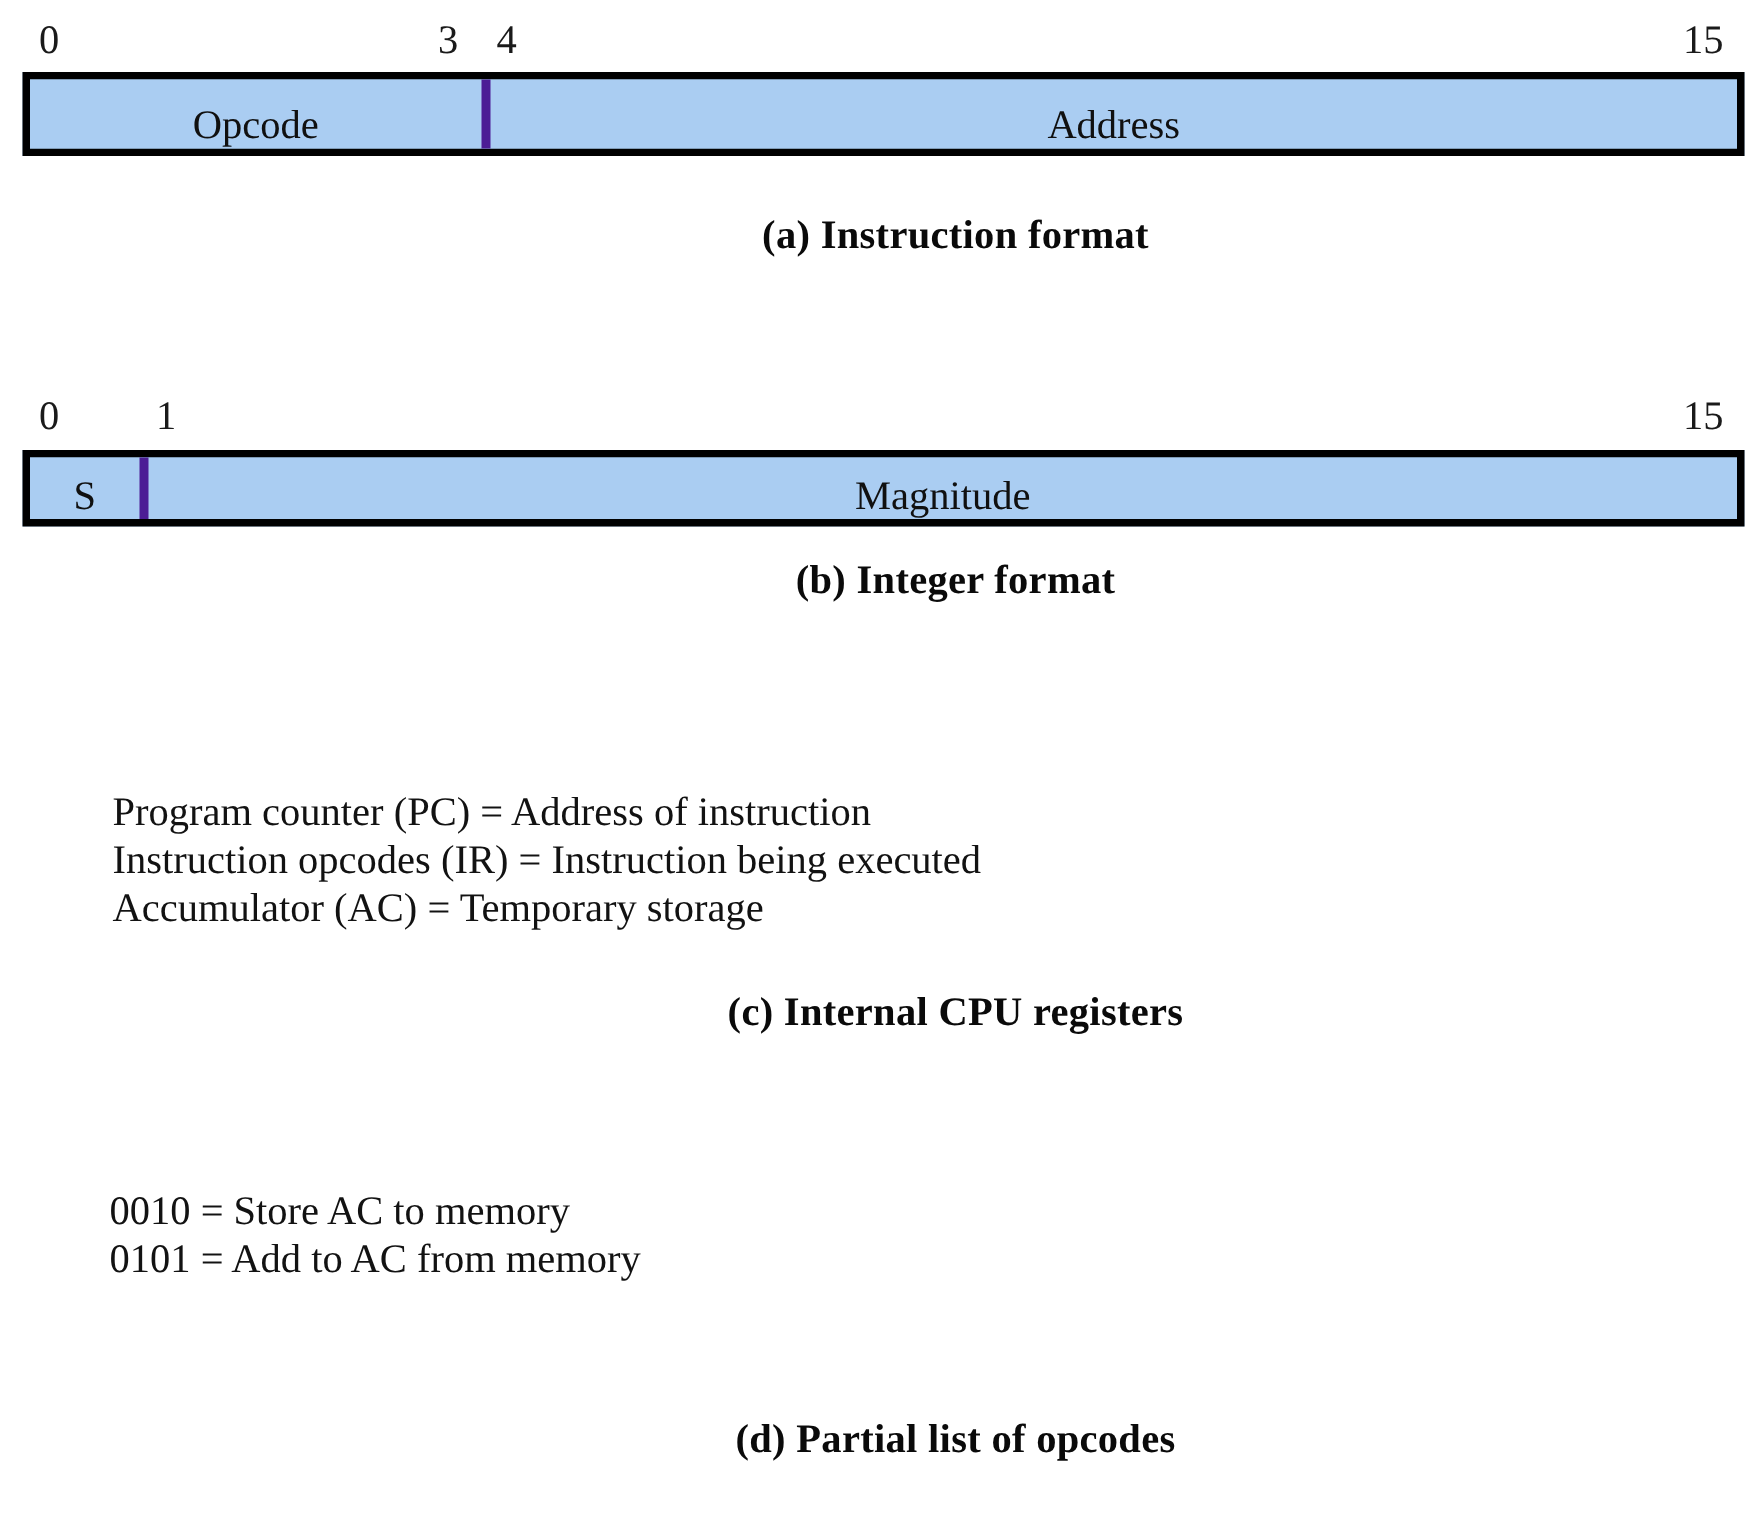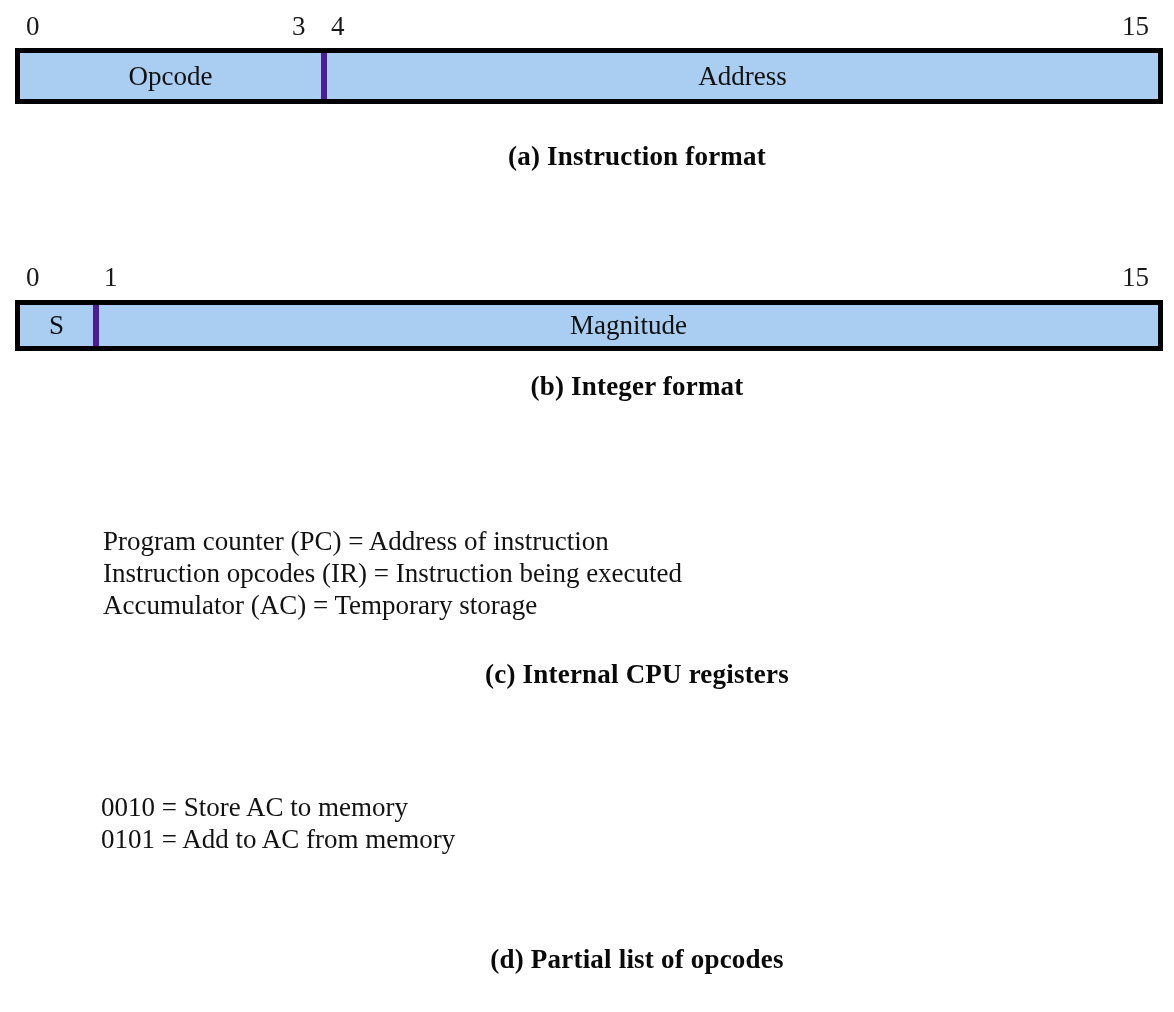--- a/index.html
+++ b/index.html
@@ -48,21 +48,21 @@
     border: 5px solid #000000;
     background: #aacdf2;
     display: flex;
     flex-direction: row;
     align-items: stretch;
   }
   .field {
     box-sizing: border-box;
     background: #aacdf2;
     display: flex;
-    align-items: center;
+    align-items: flex-end;
     justify-content: center;
     font-size: 27px;
     color: #101010;
     overflow: hidden;
   }
   .field + .field {
     border-left: 6px solid #4c1d95;
   }
 
   
@@ -88,21 +88,20 @@
     position: absolute;
     font-size: 27px;
     line-height: 32px;
     color: #121212;
     white-space: nowrap;
     font-family: "Liberation Serif", "DejaVu Serif", serif;
   }
   .text-line {
     display: block;
     white-space: pre;
-    margin-left: 28px;
   }
 </style>
 </head>
 <body>
 
 <div class="figure-root">
 
   <div class="bit-ruler" style="top:10px;">
     <span class="bit-label" style="left:26px;">0</span>
     <span class="bit-label" style="left:292px;">3</span>

